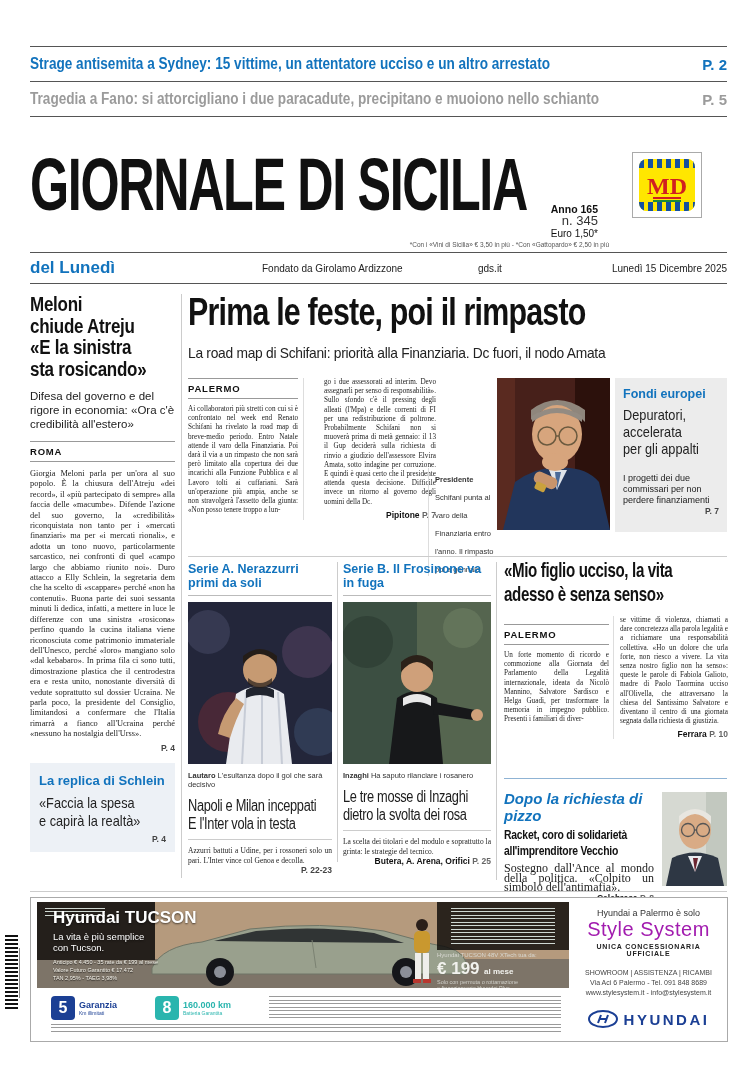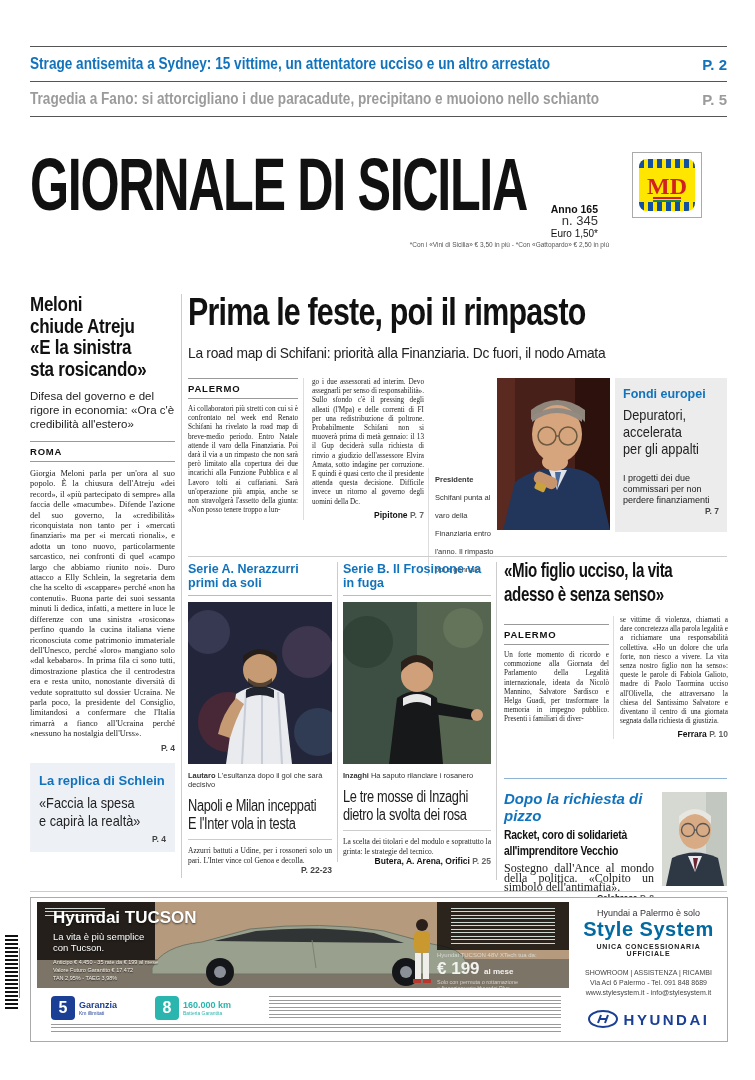--- a/index.html
+++ b/index.html
@@ -79,20 +79,26 @@
       <div class="md-stripe"></div>
     </div>
   </div>
   <div class="abs" style="right:157px;top:204px;text-align:right;line-height:11px;">
     <div style="font-weight:bold;font-size:10.5px;">Anno 165</div>
     <div style="font-size:13px;color:#333;">n. 345</div>
     <div style="font-size:10px;margin-top:2px;">Euro 1,50*</div>
   </div>
   <div class="abs" style="right:146px;top:241px;font-size:6.5px;color:#555;white-space:nowrap;">*Con i «Vini di Sicilia» € 3,50 in più - *Con «Gattopardo» € 2,50 in più</div>
 
+  <div class="abs dl-bar" style="left:30px;right:28px;top:252px;">
+    <span class="abs blue" style="left:0;top:5px;font-weight:bold;font-size:17px;">del Lunedì</span>
+    <span class="abs" style="left:232px;top:10px;font-size:10px;color:#222;">Fondato da Girolamo Ardizzone</span>
+    <span class="abs" style="left:448px;top:10px;font-size:10px;color:#222;">gds.it</span>
+    <span class="abs" style="right:0;top:10px;font-size:10px;color:#222;">Lunedì 15 Dicembre 2025</span>
+  </div>
 
   <div class="abs" style="left:30px;top:294px;width:145px;">
     <span class="sqz meloni-title pre">Meloni
 chiude Atreju
 «E la sinistra
 sta rosicando»</span>
     <div style="font-size:11.5px;line-height:14px;color:#222;margin-top:9px;">Difesa del governo e del rigore in economia: «Ora c'è credibilità all'estero»</div>
     <div class="city" style="margin-top:10px;">ROMA</div>
     <div class="serif body-txt jst" style="margin-top:7px;font-size:8.4px;line-height:10.4px;">Giorgia Meloni parla per un'ora al suo popolo. È la chiusura dell'Atreju «dei record», il «più partecipato di sempre» alla faccia delle «macumbe». Difende l'azione del suo governo, la «credibilità» riconquistata non tanto per i «mercati finanziari» ma per «i mercati rionali», e adotta un tono nuovo, particolarmente sarcastico, nei confronti di quel «campo largo che abbiamo riunito noi». Duro attacco a Elly Schlein, la segretaria dem che ha scelto di «scappare» perché «non ha contenuti». Buona parte dei suoi sessanta minuti li dedica, infatti, a mettere in luce le differenze con una sinistra «rosicona» perfino quando la cucina italiana viene riconosciuta come patrimonio immateriale dell'Unesco, perché «loro» mangiano solo «dal kebabaro». In prima fila ci sono tutti, dimostrazione plastica che il centrodestra era e resta unito, nonostante diversità di vedute soprattutto sul dossier Ucraina. Ne parla poco, la presidente del Consiglio, limitandosi a confermare che l'Italia rimarrà a fianco all'Ucraina perché «nessuno ha nostalgia dell'Urss».</div>
     <div class="pageref" style="margin-top:3px;">P. 4</div>
@@ -108,21 +114,21 @@
   <div class="abs hairV" style="left:181px;top:294px;height:584px;"></div>
 
   <div class="abs" style="left:188px;top:292px;width:539px;">
     <span class="sqz lead-headline">Prima le feste, poi il rimpasto</span>
     <span class="sqz lead-deck" style="margin-top:12px;">La road map di Schifani: priorità alla Finanziaria. Dc fuori, il nodo Amata</span>
   </div>
   <div class="abs" style="left:188px;top:378px;width:110px;">
     <div class="city">PALERMO</div>
     <div class="serif body-txt jst" style="margin-top:6px;">Ai collaboratori più stretti con cui si è confrontato nel week end Renato Schifani ha rivelato la road map di breve-medio periodo. Entro Natale attende il varo della Finanziaria. Poi darà il via a un rimpasto che non sarà però limitato alla copertura dei due incarichi alla Funzione Pubblica e al Lavoro tolti ai cuffariani. Sarà un'operazione più ampia, anche se non stravolgerà l'assetto della giunta: «Non posso tenere troppo a lun-</div>
   </div>
-  <div class="abs" style="left:303px;top:378px;width:112px;border-left:1px solid #ddd;padding-left:8px;">
+  <div class="abs" style="left:303px;top:378px;width:112px;border-left:1px solid #ddd;padding-left:20px;">
     <div class="serif body-txt jst">go i due assessorati ad interim. Devo assegnarli per senso di responsabilità». Sullo sfondo c'è il pressing degli alleati (l'Mpa) e delle correnti di FI per una redistribuzione di poltrone. Probabilmente Schifani non si muoverà prima di metà gennaio: il 13 il Gup deciderà sulla richiesta di rinvio a giudizio dell'assessore Elvira Amata, sotto indagine per corruzione. E quindi è quasi certo che il presidente attenda questa decisione. Difficile invece un ritorno al governo degli uomini della Dc.</div>
     <div class="byline" style="margin-top:3px;"><b>Pipitone</b>
       <span style="color:#666;font-weight:bold;">P. 7</span></div>
   </div>
   <div class="abs" style="left:428px;top:468px;width:66px;border-left:1px solid #ddd;padding-left:6px;">
     <span class="capt"><b>Presidente</b>
       <span>Schifani punta al varo della Finanziaria entro l'anno. Il rimpasto poi a gennaio</span></span>
   </div>
 
   <div class="abs" style="left:497px;top:378px;width:113px;height:152px;">
@@ -303,21 +309,21 @@
       </div>
       <div class="abs" style="left:16px;top:56px;color:#f4f2ea;font-size:5.5px;line-height:8px;text-shadow:0 1px 1px rgba(0,0,0,.7);">
         <div>Anticipo € 4.450 - 35 rate da € 199 al mese</div>
         <div>Valore Futuro Garantito € 17.472</div>
         <div>TAN 2,95% - TAEG 3,98%</div>
       </div>
     </div>
 
     <div class="abs" style="left:545px;top:4px;right:6px;bottom:5px;background:#fff;text-align:center;">
       <div style="font-size:9px;color:#333;margin-top:6px;">Hyundai a Palermo è solo</div>
-      <div style="font-weight:bold;font-size:20px;letter-spacing:.5px;color:#0369a1;">Style System</div>
+      <div style="font-weight:normal;font-size:20px;letter-spacing:.5px;color:#a21caf;">Style System</div>
       <div style="font-size:7px;font-weight:bold;letter-spacing:.8px;color:#222;margin-top:2px;">UNICA CONCESSIONARIA UFFICIALE</div>
       <div style="font-size:7px;color:#444;margin-top:12px;">SHOWROOM | ASSISTENZA | RICAMBI</div>
       <div style="font-size:7px;color:#444;margin-top:3px;">Via Aci 6 Palermo - Tel. 091 848 8689</div>
       <div style="font-size:7px;color:#444;margin-top:3px;">www.stylesystem.it - info@stylesystem.it</div>
       <div style="margin-top:14px;display:flex;align-items:center;justify-content:center;gap:6px;">
         <svg width="30" height="18" xmlns="http://www.w3.org/2000/svg">
           <ellipse cx="15" cy="9" rx="14" ry="8" fill="none" stroke="#1b3f94" stroke-width="2"></ellipse>
           <path d="M10 13 L13 5 M17 13 L20 5 M12 9 L18 9" stroke="#1b3f94" stroke-width="2" fill="none"></path>
         </svg>
         <span style="font-weight:bold;font-size:15px;letter-spacing:2.5px;color:#1b3f94;">HYUNDAI</span>

